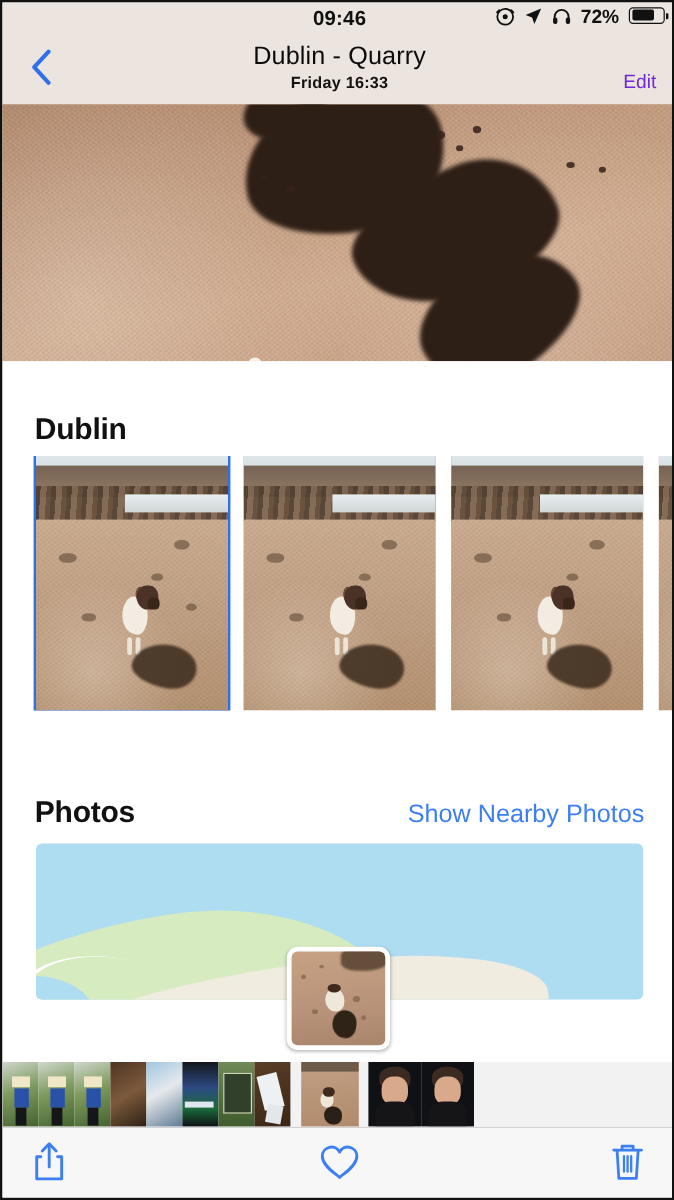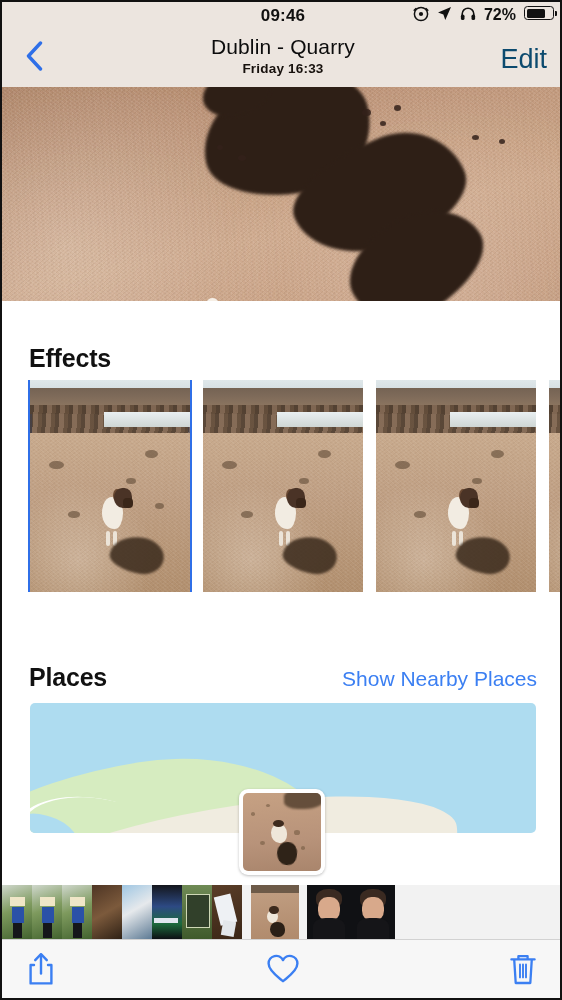--- a/index.html
+++ b/index.html
@@ -57,22 +57,22 @@
   }
   .nav-title{
     position:absolute;left:0;right:0;top:5px;text-align:center;
     font-size:21px;color:#0c0c0c;letter-spacing:.1px;
   }
   .nav-sub{
     position:absolute;left:0;right:0;top:31px;text-align:center;
     font-size:13.5px;font-weight:bold;color:#17110d;letter-spacing:.2px;
   }
   .nav-edit{
-    position:absolute;right:17px;top:14px;
-    font-size:27px;color:#0c4a6e;cursor:pointer;
+    position:absolute;right:17px;top:30px;
+    font-size:16px;color:#6d28d9;cursor:pointer;
   }
 
   
   .hero{
     position:absolute;left:0;top:85px;width:562px;height:214px;
     overflow:hidden;
     background:#b7937a;
   }
   .sand{
     position:absolute;inset:-10%;
@@ -293,21 +293,21 @@
     <span class="speck" style="left:236px;top:68px;width:8px;height:6px;"></span>
     <span class="speck" style="left:215px;top:58px;width:6px;height:5px;"></span>
     <span class="speck" style="left:470px;top:48px;width:7px;height:5px;"></span>
     <span class="speck" style="left:497px;top:52px;width:6px;height:5px;"></span>
     <span class="hl-pebble"></span>
   </div>
 
   <div class="sheet">
 
     <div class="section-head" style="margin-top:43px;">
-      <span class="h-title">Effects</span>
+      <span class="h-title">Dublin</span>
     </div>
 
     <div class="effects-row">
 
       <div class="eff sel">
         <div class="eff-img">
           <div class="e-sky"></div>
             <div class="e-far"></div>
             <div class="e-rock"></div>
           <div class="e-water"></div>
@@ -391,22 +391,22 @@
             <div class="e-rock"></div>
           <div class="e-sand"></div>
             <div class="e-grain"></div>
 
         </div>
       </div>
 
     </div>
 
     <div class="section-head" style="position:absolute;left:0;top:362px;width:562px;box-sizing:border-box;">
-      <span class="h-title">Places</span>
-      <span class="h-action">Show Nearby Places</span>
+      <span class="h-title">Photos</span>
+      <span class="h-action">Show Nearby Photos</span>
     </div>
 
     <div class="map">
       <div class="m-green"></div>
       <div class="m-beach"></div>
       <div class="m-inlet"></div>
       <div class="m-road"></div>
     </div>
   </div>
 

